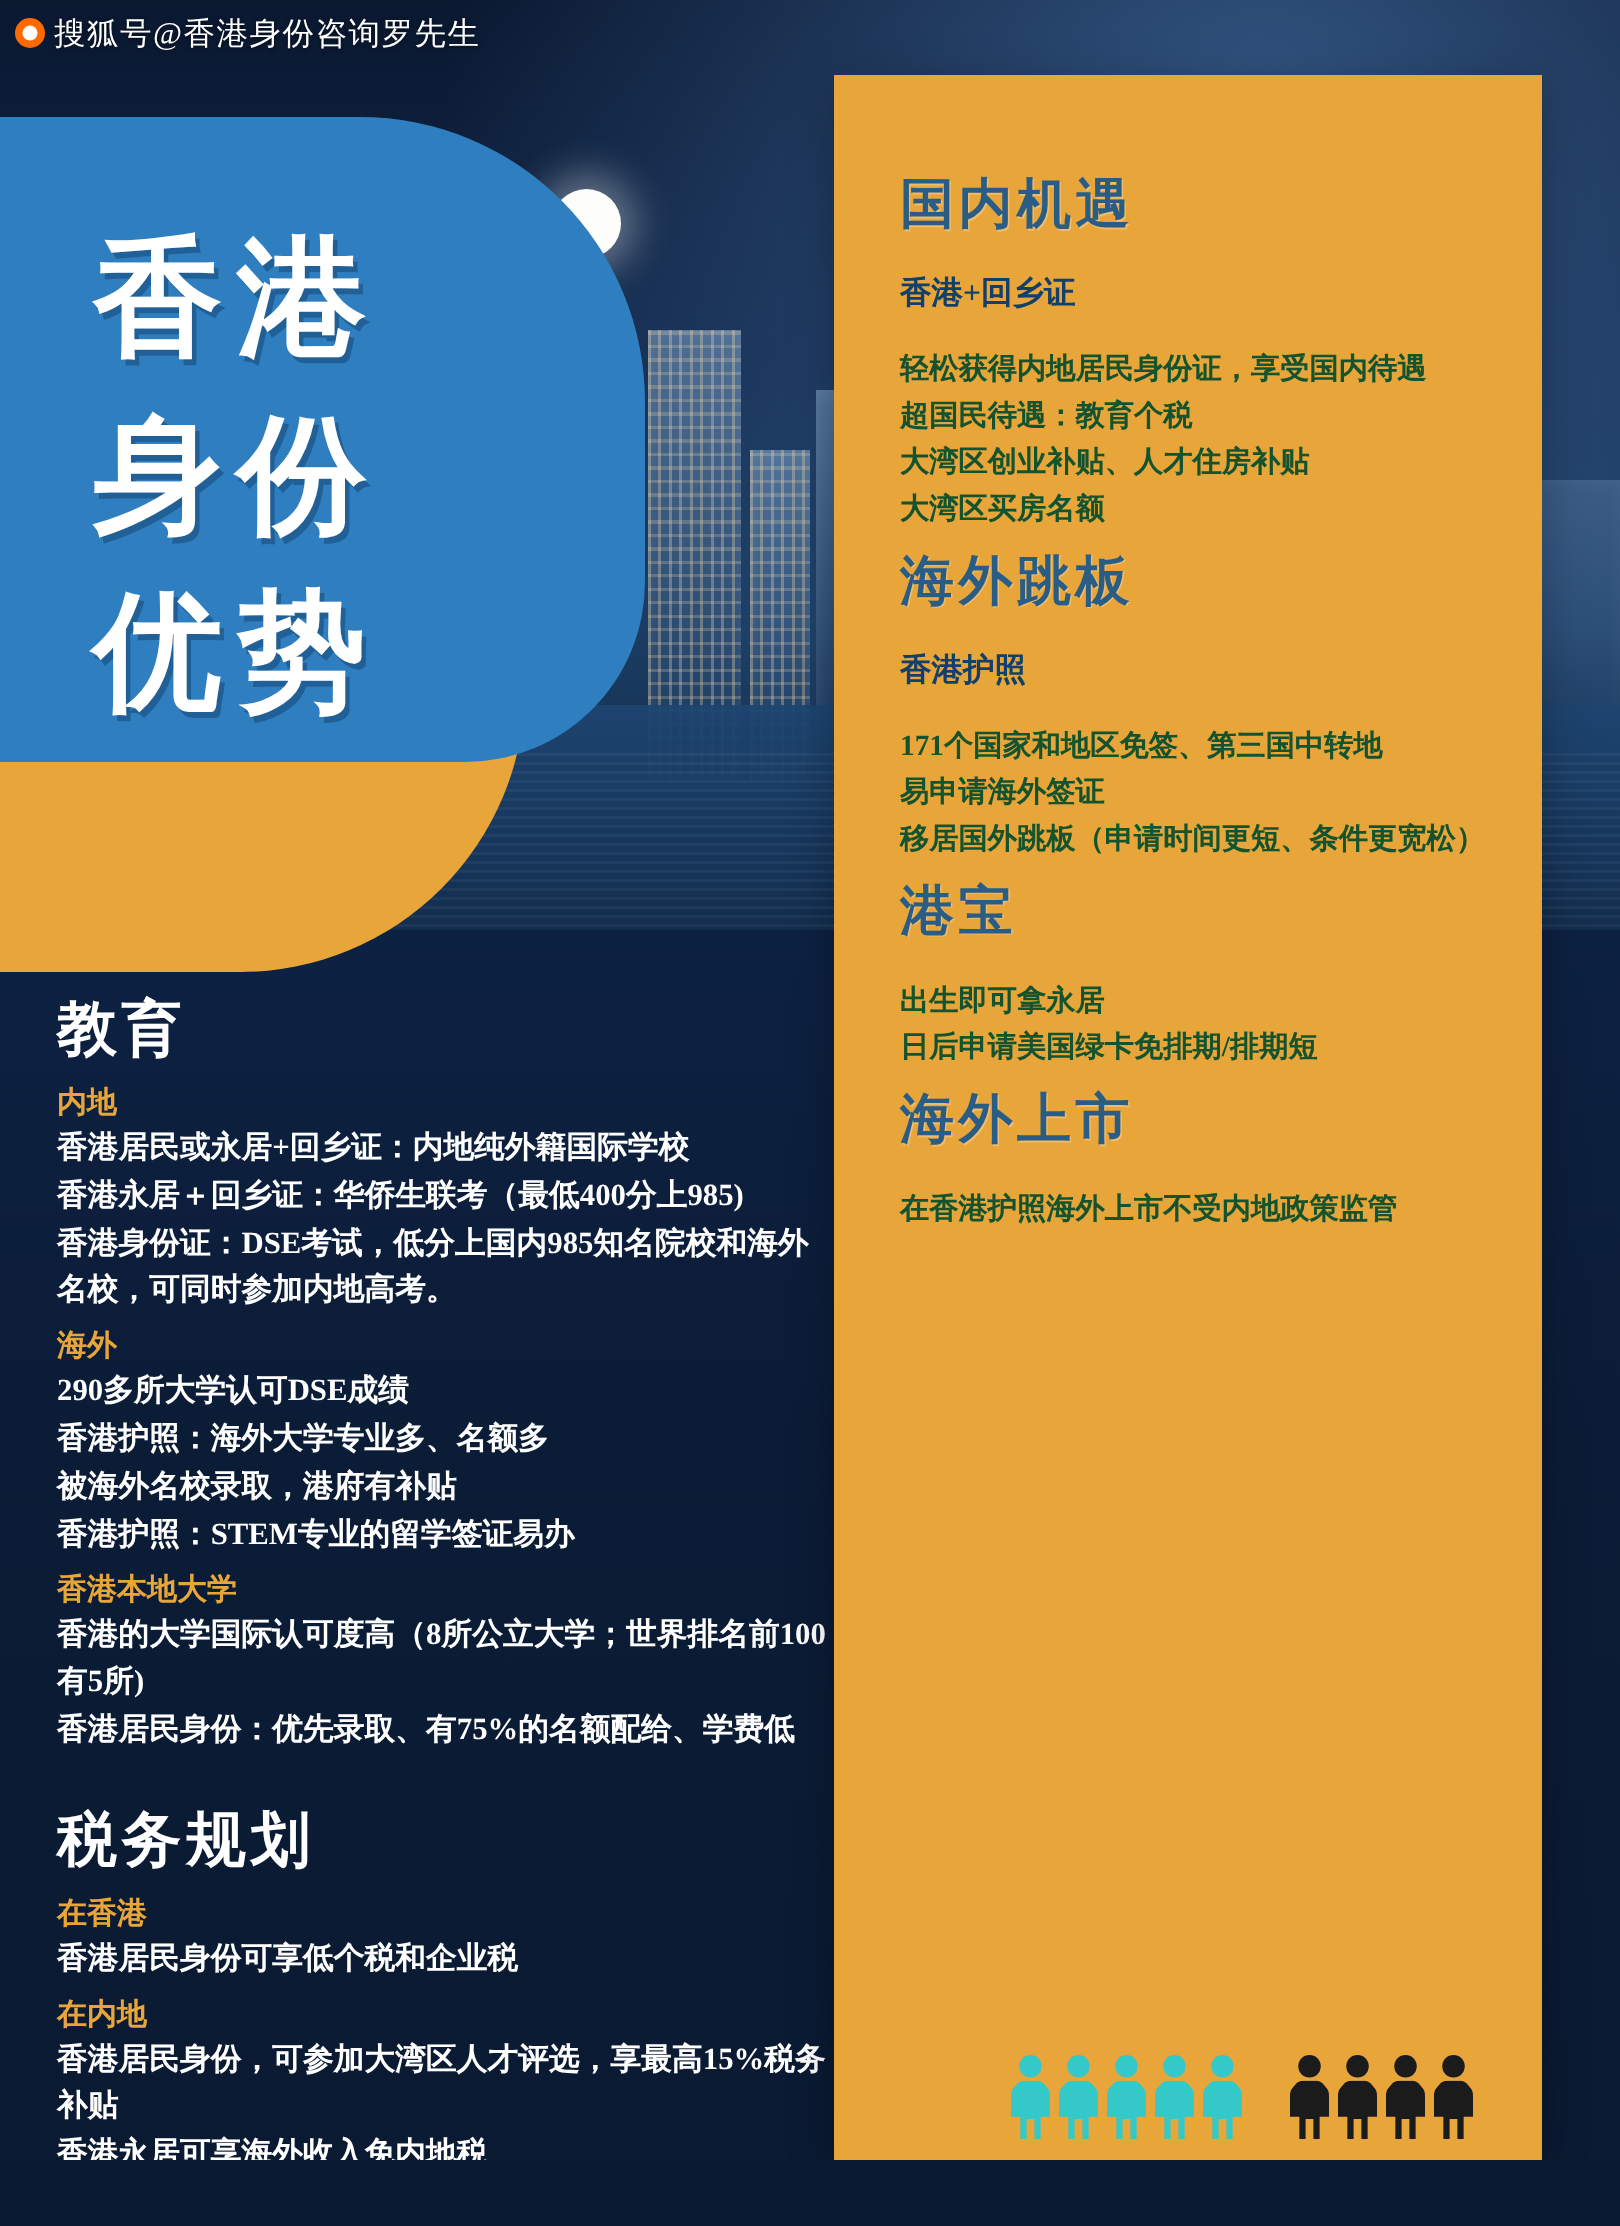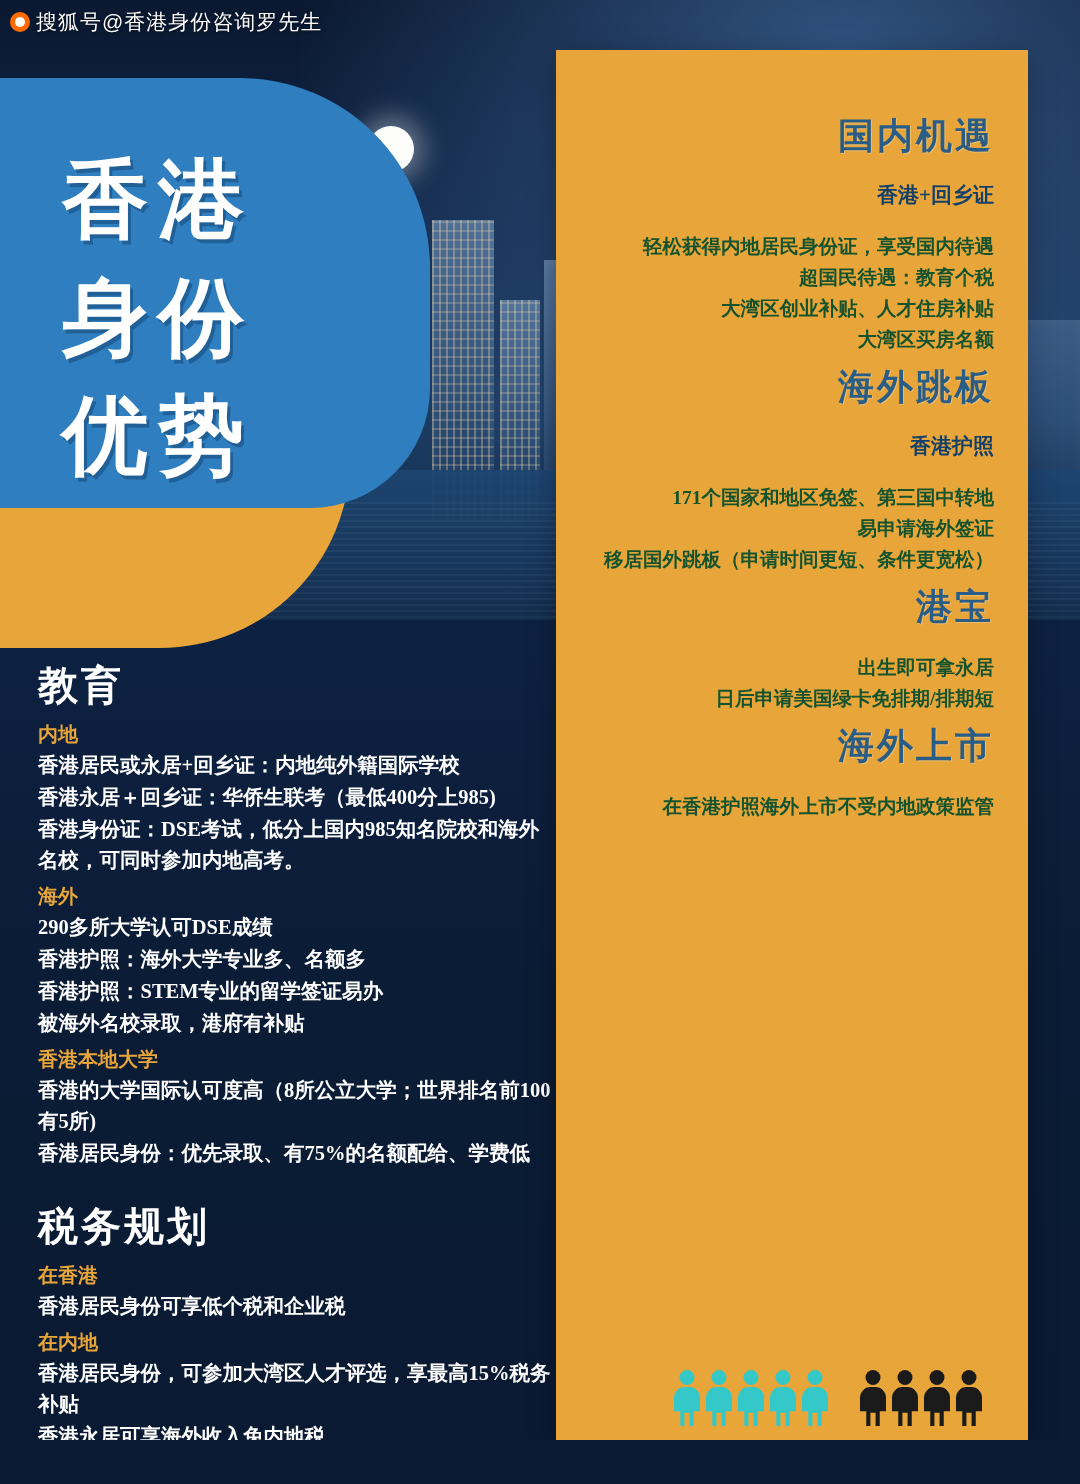--- a/index.html
+++ b/index.html
@@ -24,20 +24,21 @@
     top: 8px;
     left: 10px;
     z-index: 60;
     display: flex;
     align-items: center;
     gap: 6px;
     color: #ffffff;
     font-size: 21px;
     letter-spacing: 1px;
     text-shadow: 0 1px 3px rgba(0,0,0,.6);
+    font-family: Liberation Serif, serif;
   }
   .wm-logo {
     width: 20px; height: 20px;
     border-radius: 50%;
     background: #ff6a00;
     position: relative;
     display: inline-block;
   }
   .wm-logo::after {
     content: "";
@@ -163,21 +164,21 @@
   
   .right-panel {
     position: absolute;
     left: 556px; top: 50px;
     width: 472px;
     height: 1390px;
     background: #e8a63a;
     z-index: 5;
     box-shadow: 0 6px 28px rgba(0,0,0,.28);
   }
-  .r-inner { position: relative; padding: 62px 34px 0 44px; text-align: right; }
+  .r-inner { position: relative; padding: 62px 34px 0 44px; }
   .r-h1 {
     font-size: 36px;
     font-weight: bold;
     color: #2a5d86;
     letter-spacing: 3px;
     margin: 0 0 20px 0;
     font-family: "Liberation Serif", serif;
     text-shadow: 1px 1px 0 rgba(255,255,255,.25);
   }
   .r-h1.gap { }
@@ -280,22 +281,22 @@
       <div class="l-h1">教育</div>
 
       <div class="l-sub">内地</div>
       <p class="l-item">香港居民或永居+回乡证：内地纯外籍国际学校</p>
       <p class="l-item">香港永居＋回乡证：华侨生联考（最低400分上985)</p>
       <p class="l-item">香港身份证：DSE考试，低分上国内985知名院校和海外名校，可同时参加内地高考。</p>
 
       <div class="l-sub">海外</div>
       <p class="l-item">290多所大学认可DSE成绩</p>
       <p class="l-item">香港护照：海外大学专业多、名额多</p>
+      <p class="l-item">被海外名校录取，港府有补贴</p>
       <p class="l-item">香港护照：STEM专业的留学签证易办</p>
-      <p class="l-item">被海外名校录取，港府有补贴</p>
 
       <div class="l-sub">香港本地大学</div>
       <p class="l-item">香港的大学国际认可度高（8所公立大学；世界排名前100有5所)</p>
       <p class="l-item">香港居民身份：优先录取、有75%的名额配给、学费低</p>
     </div>
 
     <div>
       <div class="l-h1 second">税务规划</div>
 
       <div class="l-sub">在香港</div>

